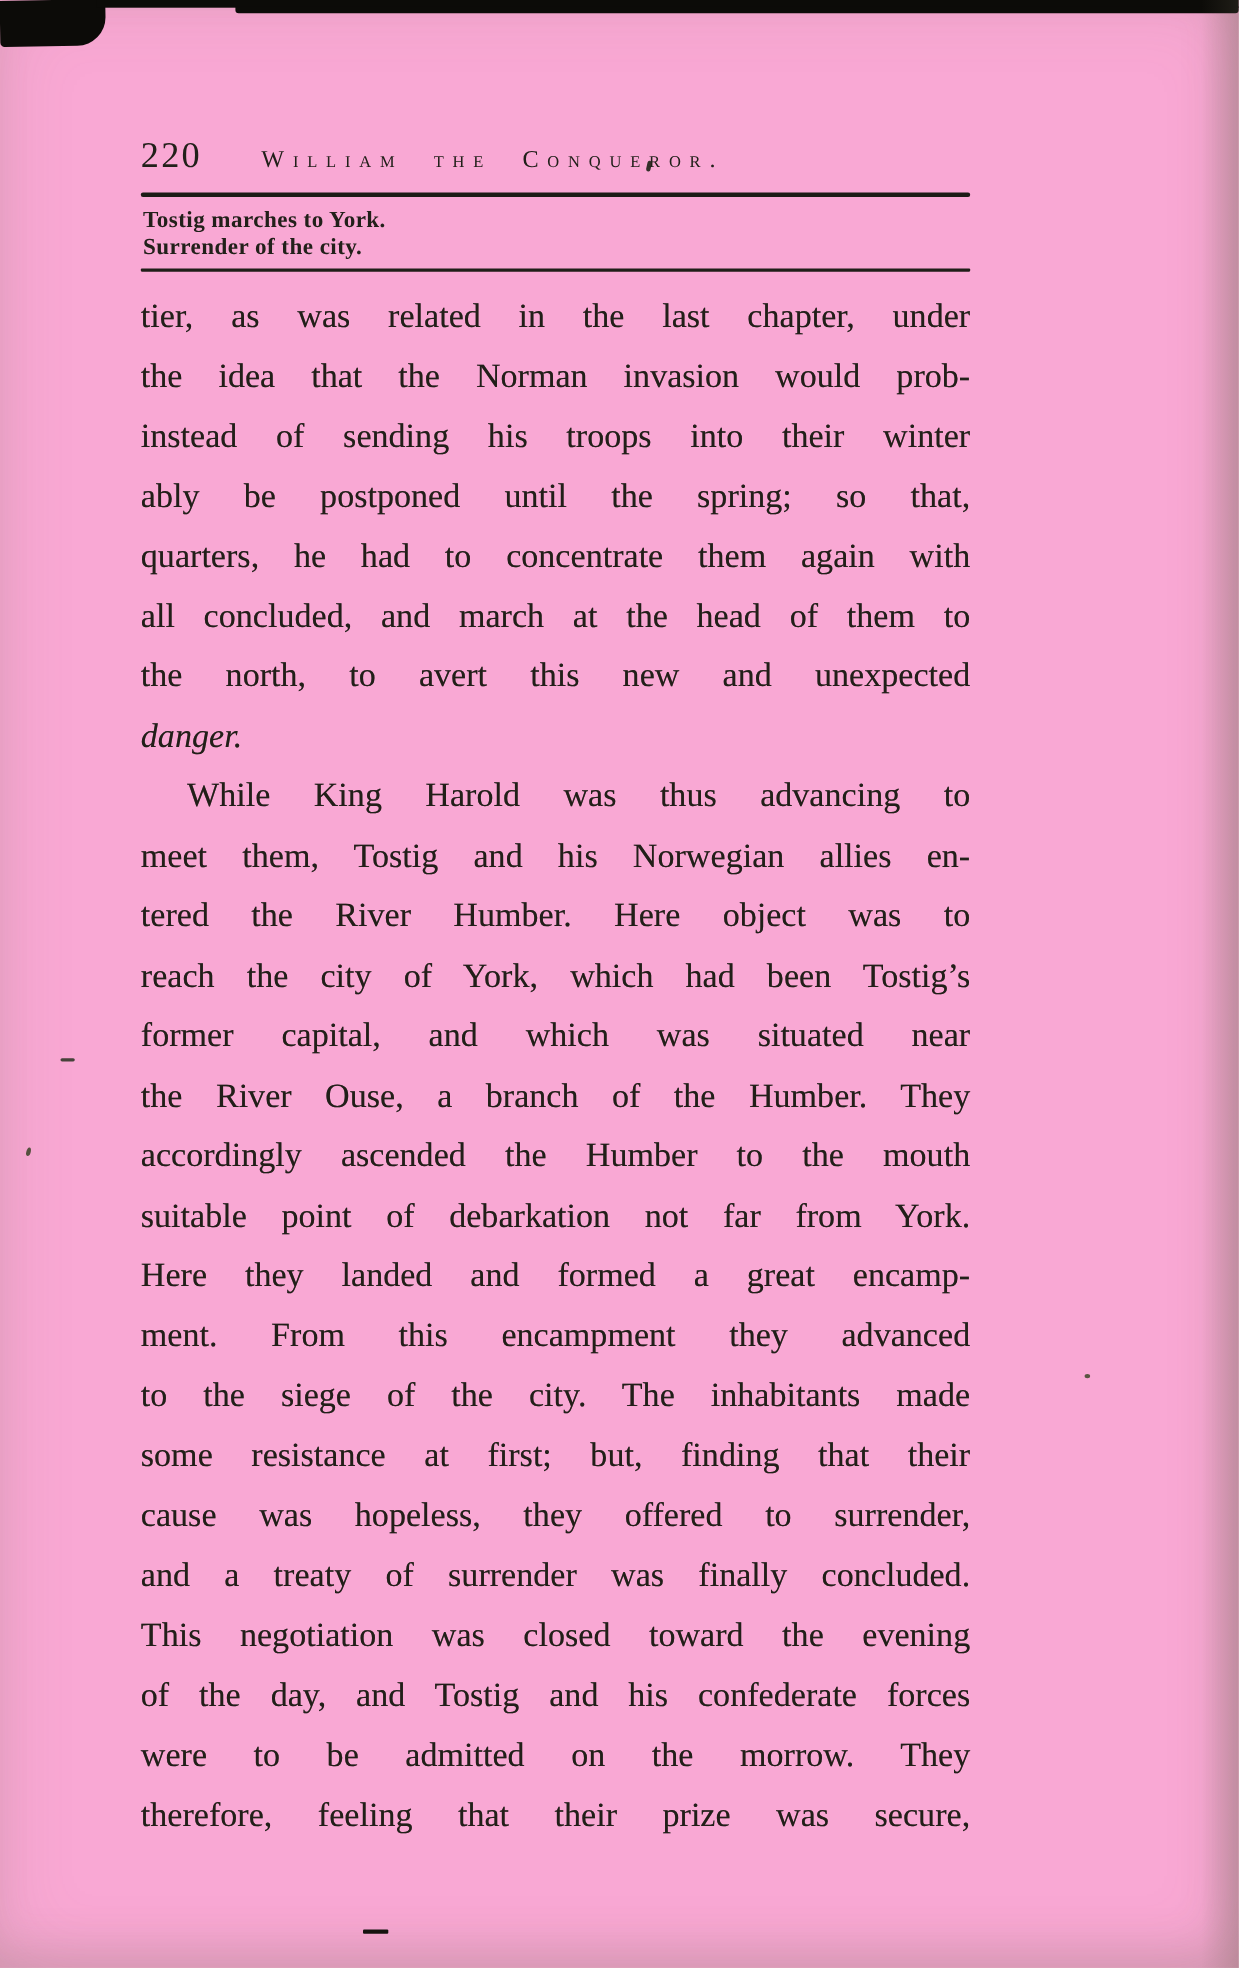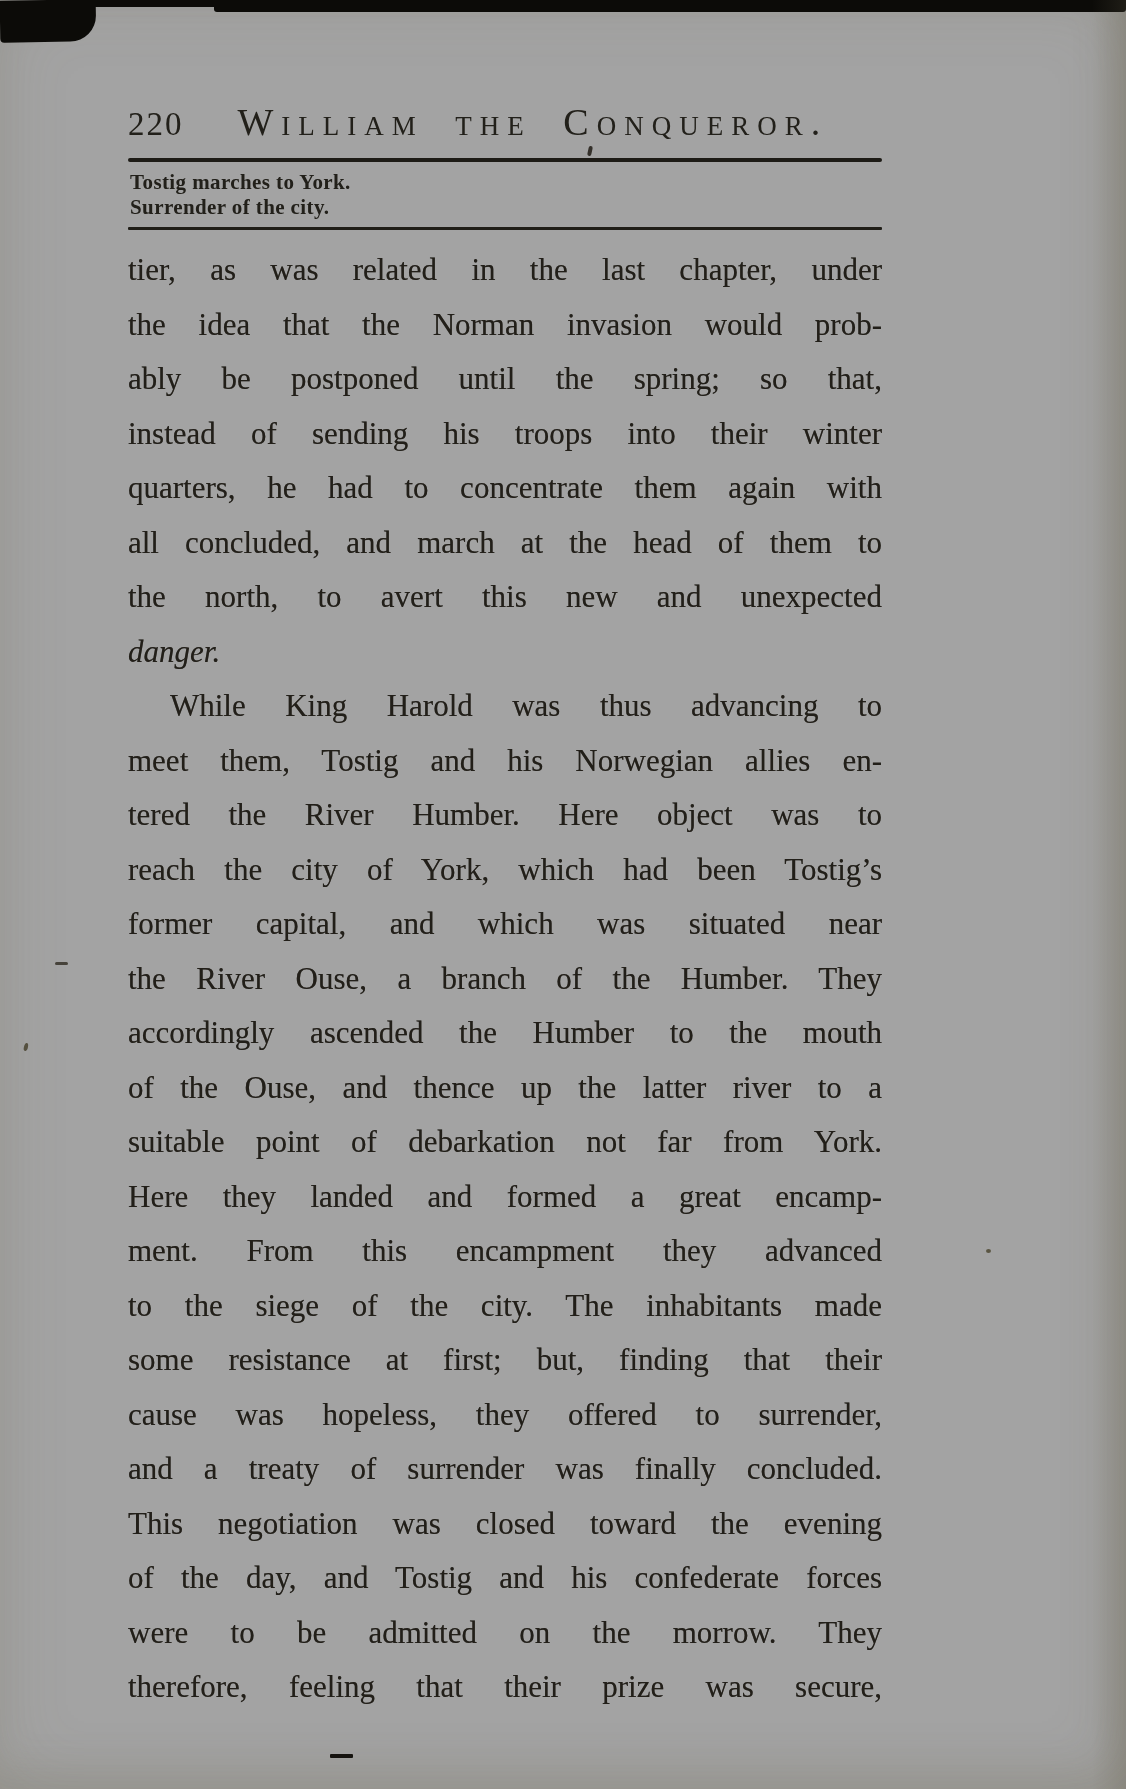--- a/index.html
+++ b/index.html
@@ -7,21 +7,21 @@
   body {
     font-family: "Liberation Serif", "DejaVu Serif", serif;
     background: #f6f4ec;
     color: #22201a;
     overflow: hidden;
     position: relative;
   }
   .page {
     position: absolute;
     inset: 0;
-    background: #a3a3a3;
+    background: #f9a8d4;
     box-shadow: inset 0 0 70px rgba(120,110,88,.16), inset -14px -16px 40px rgba(105,98,80,.18);
   }
   .edge-shade-right {
     position: absolute; top: 0; right: 0; width: 34px; height: 100%;
     background: linear-gradient(to right, rgba(100,94,76,0), rgba(100,94,76,.22));
   }
   
   .artifact { position: absolute; background: #0c0b08; }
   .blob-topleft { left: 0; top: 0; width: 96px; height: 42px; border-radius: 0 0 26px 4px; transform: rotate(-1deg); }
   .strip-top-1 { left: 88px; top: 0; width: 1038px; height: 7px; }
@@ -40,26 +40,27 @@
   }
   .header-row {
     display: flex;
     align-items: baseline;
   }
   .page-number {
     font-size: 33px;
     letter-spacing: 2px;
   }
   .page-title {
-    font-size: 38px;
+    font-size: 22px;
     font-variant: small-caps;
     letter-spacing: 8px;
     word-spacing: 14px;
     margin-left: 54px;
     white-space: nowrap;
+    margin-top: 32px;
   }
   .rule-top {
     margin-top: 14px;
     height: 4px;
     background: #1d1b16;
     border-radius: 2px;
     box-shadow: 0 -5px 0 -3px rgba(40,36,28,.55);
   }
   .running-heads {
     display: flex;
@@ -118,36 +119,35 @@
       <span>Tostig marches to York.</span>
       <span>Surrender of the city.</span>
     </div>
 
     <div class="rule-bottom"></div>
 
     <div class="body-text">
         <div class="paragraph">
           <div class="line">tier, as was related in the last chapter, under</div>
           <div class="line">the idea that the Norman invasion would prob-</div>
+          <div class="line">instead of sending his troops into their winter</div>
           <div class="line">ably be postponed until the spring; so that,</div>
-          <div class="line">instead of sending his troops into their winter</div>
           <div class="line">quarters, he had to concentrate them again with</div>
           <div class="line">all concluded, and march at the head of them to</div>
           <div class="line">the north, to avert this new and unexpected</div>
           <div class="line short-last">danger.</div>
         </div>
         <div class="paragraph">
           <div class="line first-indent">While King Harold was thus advancing to</div>
           <div class="line">meet them, Tostig and his Norwegian allies en-</div>
           <div class="line">tered the River Humber.  Here object was to</div>
           <div class="line">reach the city of York, which had been Tostig’s</div>
           <div class="line">former capital, and which was situated near</div>
           <div class="line">the River Ouse, a branch of the Humber.  They</div>
           <div class="line">accordingly ascended the Humber to the mouth</div>
-          <div class="line">of the Ouse, and thence up the latter river to a</div>
           <div class="line">suitable point of debarkation not far from York.</div>
           <div class="line">Here they landed and formed a great encamp-</div>
           <div class="line">ment.  From this encampment they advanced</div>
           <div class="line">to the siege of the city.  The inhabitants made</div>
           <div class="line">some resistance at first; but, finding that their</div>
           <div class="line">cause was hopeless, they offered to surrender,</div>
           <div class="line">and a treaty of surrender was finally concluded.</div>
           <div class="line">This negotiation was closed toward the evening</div>
           <div class="line">of the day, and Tostig and his confederate forces</div>
           <div class="line">were to be admitted on the morrow.  They</div>

